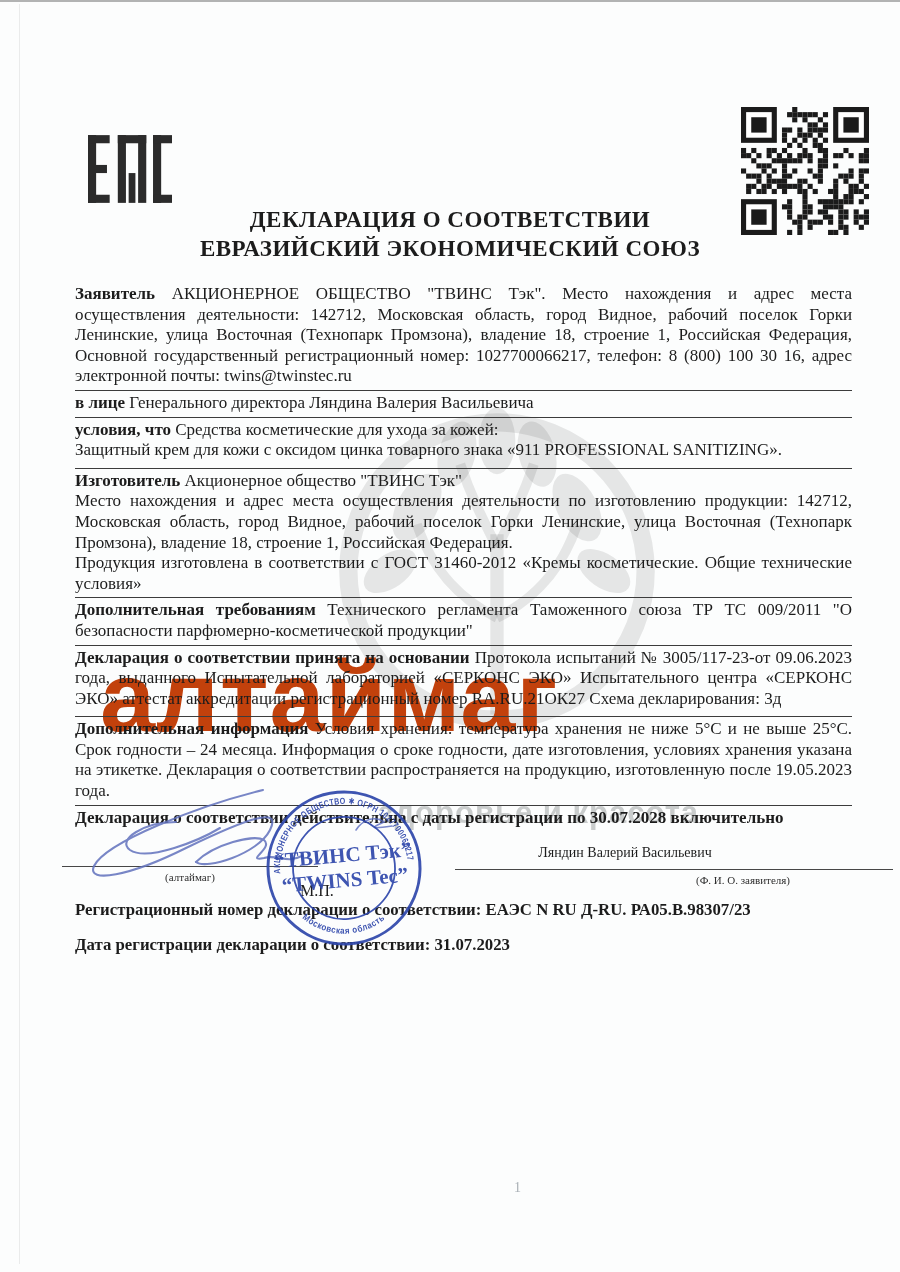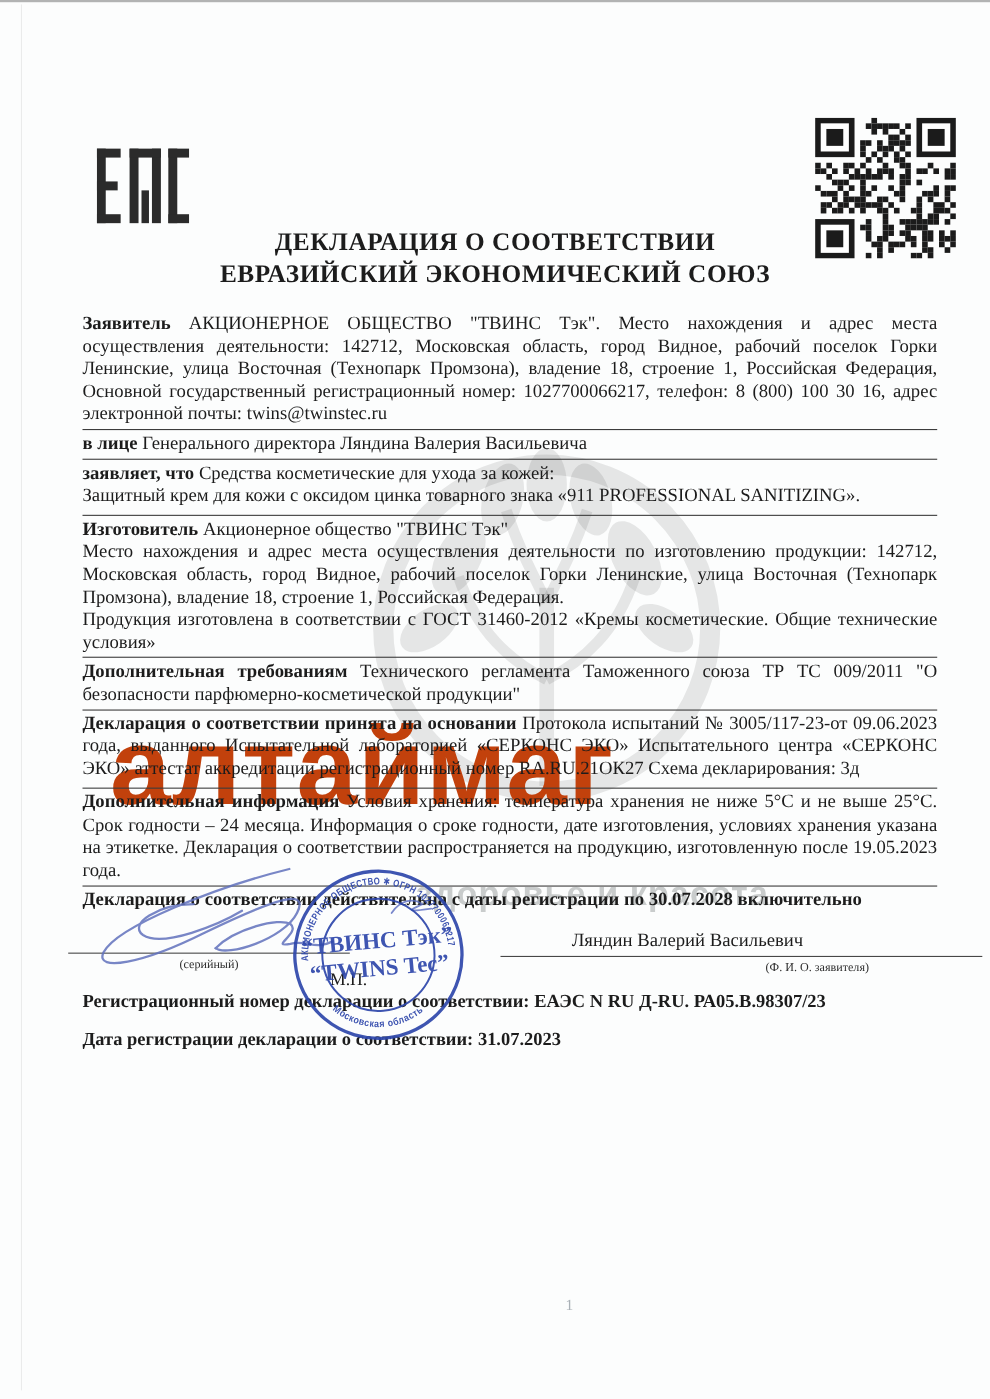--- a/index.html
+++ b/index.html
@@ -42,21 +42,21 @@
   .rule.gap{margin-top:7px;}
   .bold-line{font-weight:bold;margin:1px 0 0 0;}
 
   
   .sig-svg{position:absolute;left:58px;top:778px;z-index:3;}
   .sig-extra{position:absolute;left:352px;top:812px;z-index:3;}
   .stamp{position:absolute;left:252px;top:776px;z-index:3;transform:rotate(-5deg);opacity:.92;}
   .mp{position:absolute;left:300px;top:847px;z-index:2;font-size:16px;margin-top:35px;}
   .sig-line-left{position:absolute;left:62px;top:866px;width:256px;border-top:1.5px solid #474747;z-index:2;}
   .sig-cap-left{position:absolute;left:62px;top:871px;width:256px;text-align:center;font-size:11px;color:#2e2e2e;z-index:2;}
-  .fio-name{position:absolute;left:460px;top:845px;width:330px;text-align:center;font-size:17px;z-index:2;}
+  .fio-name{position:absolute;left:460px;top:845px;width:330px;text-align:center;font-size:14px;z-index:2;}
   .sig-line-right{position:absolute;left:455px;top:869px;width:438px;border-top:1.5px solid #474747;z-index:2;}
   .fio-cap{position:absolute;left:460px;top:874px;width:330px;text-align:right;font-size:11px;color:#2e2e2e;z-index:2;}
 
   .reg-number{position:absolute;left:75px;top:900px;width:800px;font-weight:bold;font-size:16.8px;z-index:2;}
   .reg-date{position:absolute;left:75px;top:935px;width:800px;font-weight:bold;font-size:16.8px;z-index:2;}
 
   .page-num{position:absolute;left:514px;top:1180px;font-size:14px;color:#a9b0b6;z-index:1;}
 </style>
 </head>
 <body>
@@ -320,21 +320,21 @@
   <div class="titles">
     <div>ДЕКЛАРАЦИЯ О СООТВЕТСТВИИ</div>
     <div>ЕВРАЗИЙСКИЙ ЭКОНОМИЧЕСКИЙ СОЮЗ</div>
   </div>
 
   <div class="content">
     <p class="para"><span class="lead">Заявитель</span> <span>АКЦИОНЕРНОЕ ОБЩЕСТВО "ТВИНС Тэк". Место нахождения и адрес места осуществления деятельности: 142712, Московская область, город Видное, рабочий поселок Горки Ленинские, улица Восточная (Технопарк Промзона), владение 18, строение 1, Российская Федерация, Основной государственный регистрационный номер: 1027700066217, телефон: 8 (800) 100 30 16, адрес электронной почты: twins@twinstec.ru</span></p>
     <div class="rule"></div>
     <p class="line"><span class="lead">в лице</span> <span>Генерального директора Ляндина Валерия Васильевича</span></p>
     <div class="rule"></div>
-    <p class="line"><span class="lead">заявляет, что</span> <span>Средства косметические для ухода за кожей:</span></p>
+    <p class="line"><span class="lead">условия, что</span> <span>Средства косметические для ухода за кожей:</span></p>
     <p class="line">Защитный крем для кожи с оксидом цинка товарного знака «911 PROFESSIONAL SANITIZING».</p>
     <div class="rule gap"></div>
     <p class="line"><span class="lead">Изготовитель</span> <span>Акционерное общество "ТВИНС Тэк"</span></p>
     <p class="para">Место нахождения и адрес места осуществления деятельности по изготовлению продукции: 142712, Московская область, город Видное, рабочий поселок Горки Ленинские, улица Восточная (Технопарк Промзона), владение 18, строение 1, Российская Федерация.</p>
     <p class="para">Продукция изготовлена в соответствии с ГОСТ 31460-2012 «Кремы косметические. Общие технические условия»</p>
     <div class="rule"></div>
     <p class="para"><span class="lead">Дополнительная требованиям</span> <span>Технического регламента Таможенного союза ТР ТС 009/2011 "О безопасности парфюмерно-косметической продукции"</span></p>
     <div class="rule"></div>
     <p class="para"><span class="lead">Декларация о соответствии принята на основании</span> <span>Протокола испытаний № 3005/117-23-от 09.06.2023 года, выданного Испытательной лабораторией «СЕРКОНС ЭКО» Испытательного центра «СЕРКОНС ЭКО» аттестат аккредитации регистрационный номер RA.RU.21ОК27 Схема декларирования: 3д</span></p>
     <div class="rule gap"></div>
@@ -368,21 +368,21 @@
       <text font-size="9" font-weight="bold" letter-spacing="0.5">
         <textPath href="#ring-bottom-path" startOffset="3" textLength="90" lengthAdjust="spacingAndGlyphs">Московская область</textPath>
       </text>
       <text x="0" y="-6" text-anchor="middle" font-size="21" font-weight="bold" font-family="Liberation Serif, DejaVu Serif, serif">“ТВИНС Тэк”</text>
       <text x="0" y="19" text-anchor="middle" font-size="21" font-weight="bold" font-family="Liberation Serif, DejaVu Serif, serif">“TWINS Tec”</text>
     </g>
   </svg>
 
   <div class="mp">М.П.</div>
   <div class="sig-line-left"></div>
-  <div class="sig-cap-left">(серийный)</div>
+  <div class="sig-cap-left">(алтаймаг)</div>
   <div class="fio-name">Ляндин Валерий Васильевич</div>
   <div class="sig-line-right"></div>
   <div class="fio-cap">(Ф. И. О. заявителя)</div>
 
   <div class="reg-number"><span>Регистрационный номер декларации о соответствии:</span> <span>ЕАЭС N RU Д-RU. РА05.В.98307/23</span></div>
   <div class="reg-date"><span>Дата регистрации декларации о соответствии:</span> <span>31.07.2023</span></div>
 
   <div class="page-num">1</div>
 
 </div>

